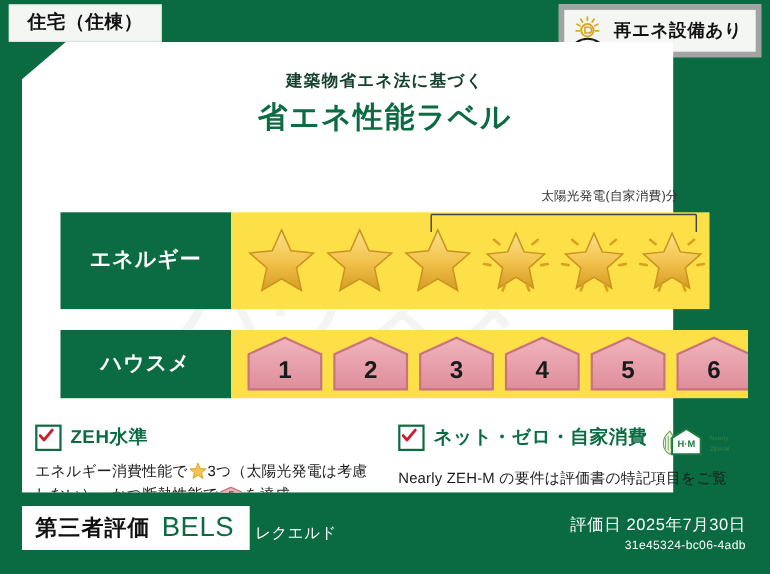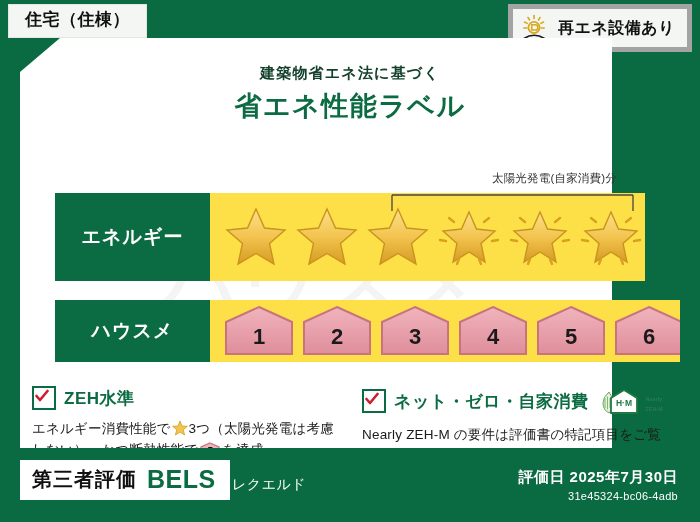--- a/index.html
+++ b/index.html
@@ -102,21 +102,21 @@
   .house .num{
     position:absolute;inset:0;display:flex;align-items:center;justify-content:center;
     font-size:22px;font-weight:bold;color:#1a1a1a;padding-top:12px;
     font-family:"Liberation Sans",sans-serif;
   }
   .house.off .num{color:#c8cfc8;}
 
   
   .cols{position:absolute;top:348px;left:0;width:660px;display:flex;}
   .col{width:330px;padding:0 12px;box-sizing:border-box;}
-  .col-head{display:flex;align-items:center;gap:8px;}
+  .col-head{display:flex;gap:8px;}
   .chk{
     width:20px;height:20px;flex:0 0 20px;border:2px solid #0b6b42;background:#fff;
     position:relative;
   }
   .chk svg{position:absolute;left:1px;top:1px;width:14px;height:14px;}
   .col-head .htxt{font-size:17px;font-weight:bold;color:#0b6b42;letter-spacing:0.5px;}
   .col-body{margin-top:9px;font-size:13.5px;color:#1a1a1a;line-height:1.55;letter-spacing:0.2px;}
   .inline-star{display:inline-block;vertical-align:-3px;width:16px;height:16px;margin:0 1px;}
   .inline-house{
     display:inline-block;vertical-align:-4px;width:20px;height:16px;position:relative;margin:0 2px;
@@ -131,29 +131,29 @@
   .zeh-logo .lt{font-size:5.5px;color:#2c7a4b;font-weight:bold;line-height:1.1;margin-bottom:4px;}
 
   
   .footer{position:absolute;left:0;bottom:0;width:700px;height:74px;}
   .bels-box{
     position:absolute;left:20px;bottom:22px;
     background:#fff;padding:5px 14px 6px 12px;
     display:flex;align-items:center;gap:10px;
   }
   .bels-box .t1{font-size:20px;font-weight:bold;color:#111;letter-spacing:1px;}
-  .bels-box .t2{font-size:25px;font-weight:bold;color:#0b6b42;letter-spacing:0.5px;}
+  .bels-box .t2{font-size:25px;font-weight:normal;color:#0b6b42;letter-spacing:0.5px;}
   .brand{
     position:absolute;left:232px;bottom:28px;
     color:#ffffff;font-size:14px;letter-spacing:0.5px;
   }
   .foot-right{
     position:absolute;right:22px;bottom:20px;text-align:right;color:#fff;
   }
-  .foot-right .d{font-size:15px;letter-spacing:0.5px;font-weight:bold;}
+  .foot-right .d{font-size:15px;letter-spacing:0.5px;}
   .foot-right .id{font-size:11px;letter-spacing:0.3px;margin-top:3px;font-family:"Liberation Sans",sans-serif;}
 </style>
 </head>
 <body>
 
 <div class="label-root">
 
   <div class="top-tag">住宅（住棟）</div>
 
   <div class="top-badge">

